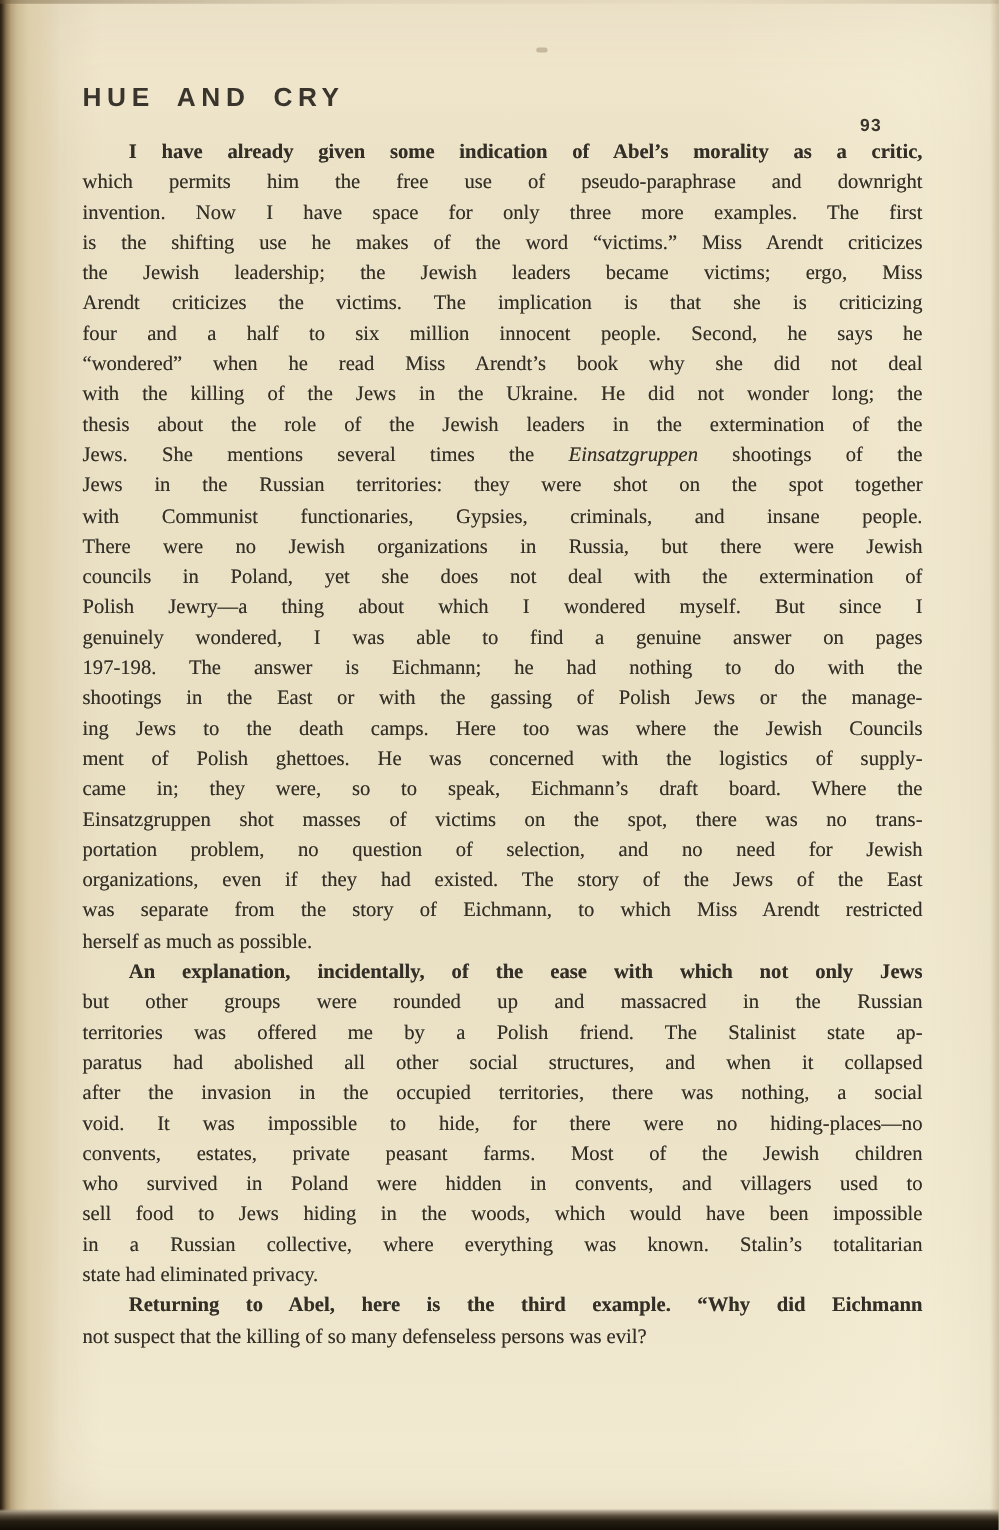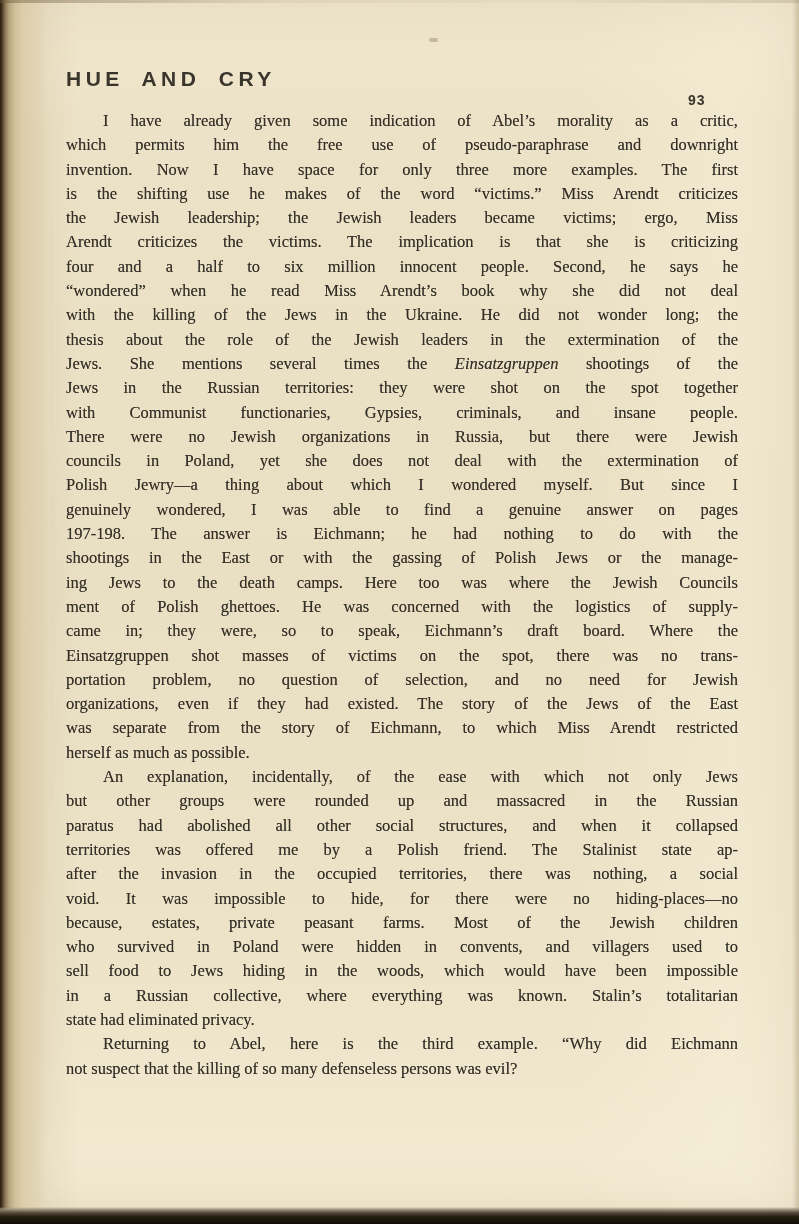--- a/index.html
+++ b/index.html
@@ -69,21 +69,21 @@
     color: #332f27;
     text-shadow: 0 0 0.4px rgba(51,47,39,0.55);
   }
   .paragraph { margin: 0; }
   .line {
     height: 24.3px;
     text-align: justify;
     text-align-last: justify;
   }
   .line.last { text-align-last: left; }
-  .line.first { text-indent: 37px; }
+  .line.first { text-indent: 37px; font-weight: bold; }
   .line i { }
 </style>
 </head>
 <body>
 
 <div class="page">
   <div class="binding"></div>
   <div class="top-edge"></div>
   <div class="scan-speck"></div>
 
@@ -118,25 +118,25 @@
         <div class="line">came in; they were, so to speak, Eichmann’s draft board. Where the</div>
         <div class="line">Einsatzgruppen shot masses of victims on the spot, there was no trans-</div>
         <div class="line">portation problem, no question of selection, and no need for Jewish</div>
         <div class="line">organizations, even if they had existed. The story of the Jews of the East</div>
         <div class="line">was separate from the story of Eichmann, to which Miss Arendt restricted</div>
         <div class="line last">herself as much as possible.</div>
       </div>
       <div class="paragraph">
         <div class="line first">An explanation, incidentally, of the ease with which not only Jews</div>
         <div class="line">but other groups were rounded up and massacred in the Russian</div>
+        <div class="line">territories was offered me by a Polish friend. The Stalinist state ap-</div>
         <div class="line">paratus had abolished all other social structures, and when it collapsed</div>
-        <div class="line">territories was offered me by a Polish friend. The Stalinist state ap-</div>
         <div class="line">after the invasion in the occupied territories, there was nothing, a social</div>
         <div class="line">void. It was impossible to hide, for there were no hiding-places—no</div>
-        <div class="line">because, estates, private peasant farms. Most of the Jewish children</div>
+        <div class="line">convents, estates, private peasant farms. Most of the Jewish children</div>
         <div class="line">who survived in Poland were hidden in convents, and villagers used to</div>
         <div class="line">sell food to Jews hiding in the woods, which would have been impossible</div>
         <div class="line">in a Russian collective, where everything was known. Stalin’s totalitarian</div>
         <div class="line last">state had eliminated privacy.</div>
       </div>
       <div class="paragraph">
         <div class="line first">Returning to Abel, here is the third example. “Why did Eichmann</div>
         <div class="line last">not suspect that the killing of so many defenseless persons was evil?</div>
       </div>
     </div>

